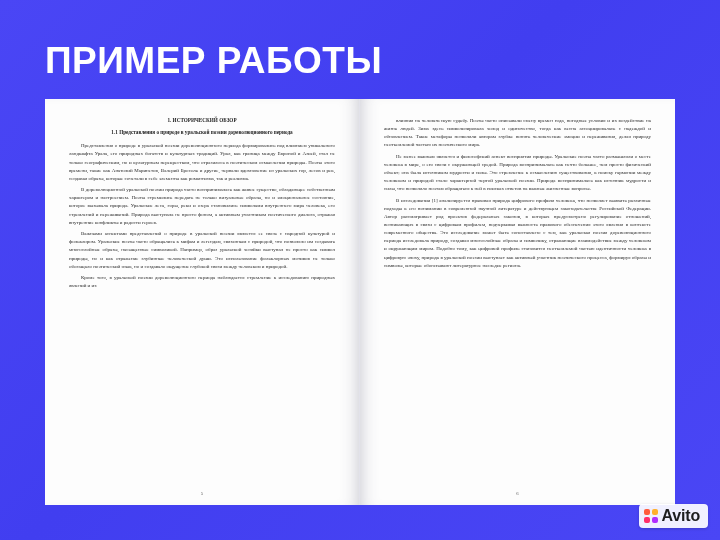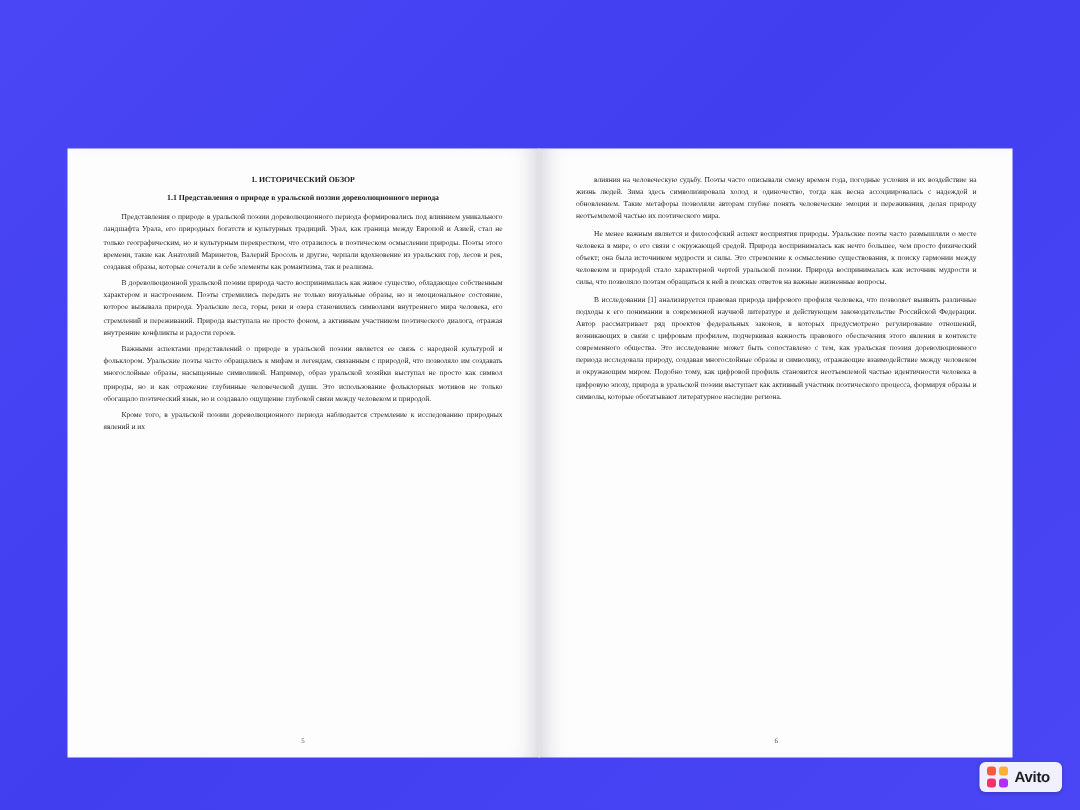--- a/index.html
+++ b/index.html
@@ -116,31 +116,32 @@
     position: absolute;
     display: block;
     border-radius: 2px;
   }
   .wm-logo i.a { left: 0;  top: 0;  width: 6px; height: 6px; background: #ff5a3c; }
   .wm-logo i.b { left: 8px; top: 0;  width: 6px; height: 6px; background: #ffb02e; }
   .wm-logo i.c { left: 0;  top: 8px; width: 6px; height: 6px; background: #ff2e6a; }
   .wm-logo i.d { left: 8px; top: 8px; width: 6px; height: 6px; background: #b02eff; }
   .wm-text {
     font-family: "Liberation Sans", sans-serif;
-    font-size: 10px;
+    font-size: 16px;
     font-weight: bold;
     color: #1d1d1f;
     letter-spacing: -0.2px;
   }
 </style>
 </head>
 <body>
 
 <div id="stage">
 
+  <div class="headline">ПРИМЕР РАБОТЫ</div>
 
   <div class="spread">
 
     <div class="page left">
       <div class="doc-title">1. ИСТОРИЧЕСКИЙ ОБЗОР</div>
       <div class="doc-subtitle">1.1 Представления о природе в уральской поэзии дореволюционного периода</div>
       <p class="para">Представления о природе в уральской поэзии дореволюционного периода формировались под влиянием уникального ландшафта Урала, его природных богатств и культурных традиций. Урал, как граница между Европой и Азией, стал не только географическим, но и культурным перекрестком, что отразилось в поэтическом осмыслении природы. Поэты этого времени, такие как Анатолий Маринетов, Валерий Бросоль и другие, черпали вдохновение из уральских гор, лесов и рек, создавая образы, которые сочетали в себе элементы как романтизма, так и реализма.</p>
       <p class="para">В дореволюционной уральской поэзии природа часто воспринималась как живое существо, обладающее собственным характером и настроением. Поэты стремились передать не только визуальные образы, но и эмоциональное состояние, которое вызывала природа. Уральские леса, горы, реки и озера становились символами внутреннего мира человека, его стремлений и переживаний. Природа выступала не просто фоном, а активным участником поэтического диалога, отражая внутренние конфликты и радости героев.</p>
       <p class="para">Важными аспектами представлений о природе в уральской поэзии является ее связь с народной культурой и фольклором. Уральские поэты часто обращались к мифам и легендам, связанным с природой, что позволяло им создавать многослойные образы, насыщенные символикой. Например, образ уральской хозяйки выступал не просто как символ природы, но и как отражение глубинные человеческой души. Это использование фольклорных мотивов не только обогащало поэтический язык, но и создавало ощущение глубокой связи между человеком и природой.</p>
       <p class="para">Кроме того, в уральской поэзии дореволюционного периода наблюдается стремление к исследованию природных явлений и их</p>

